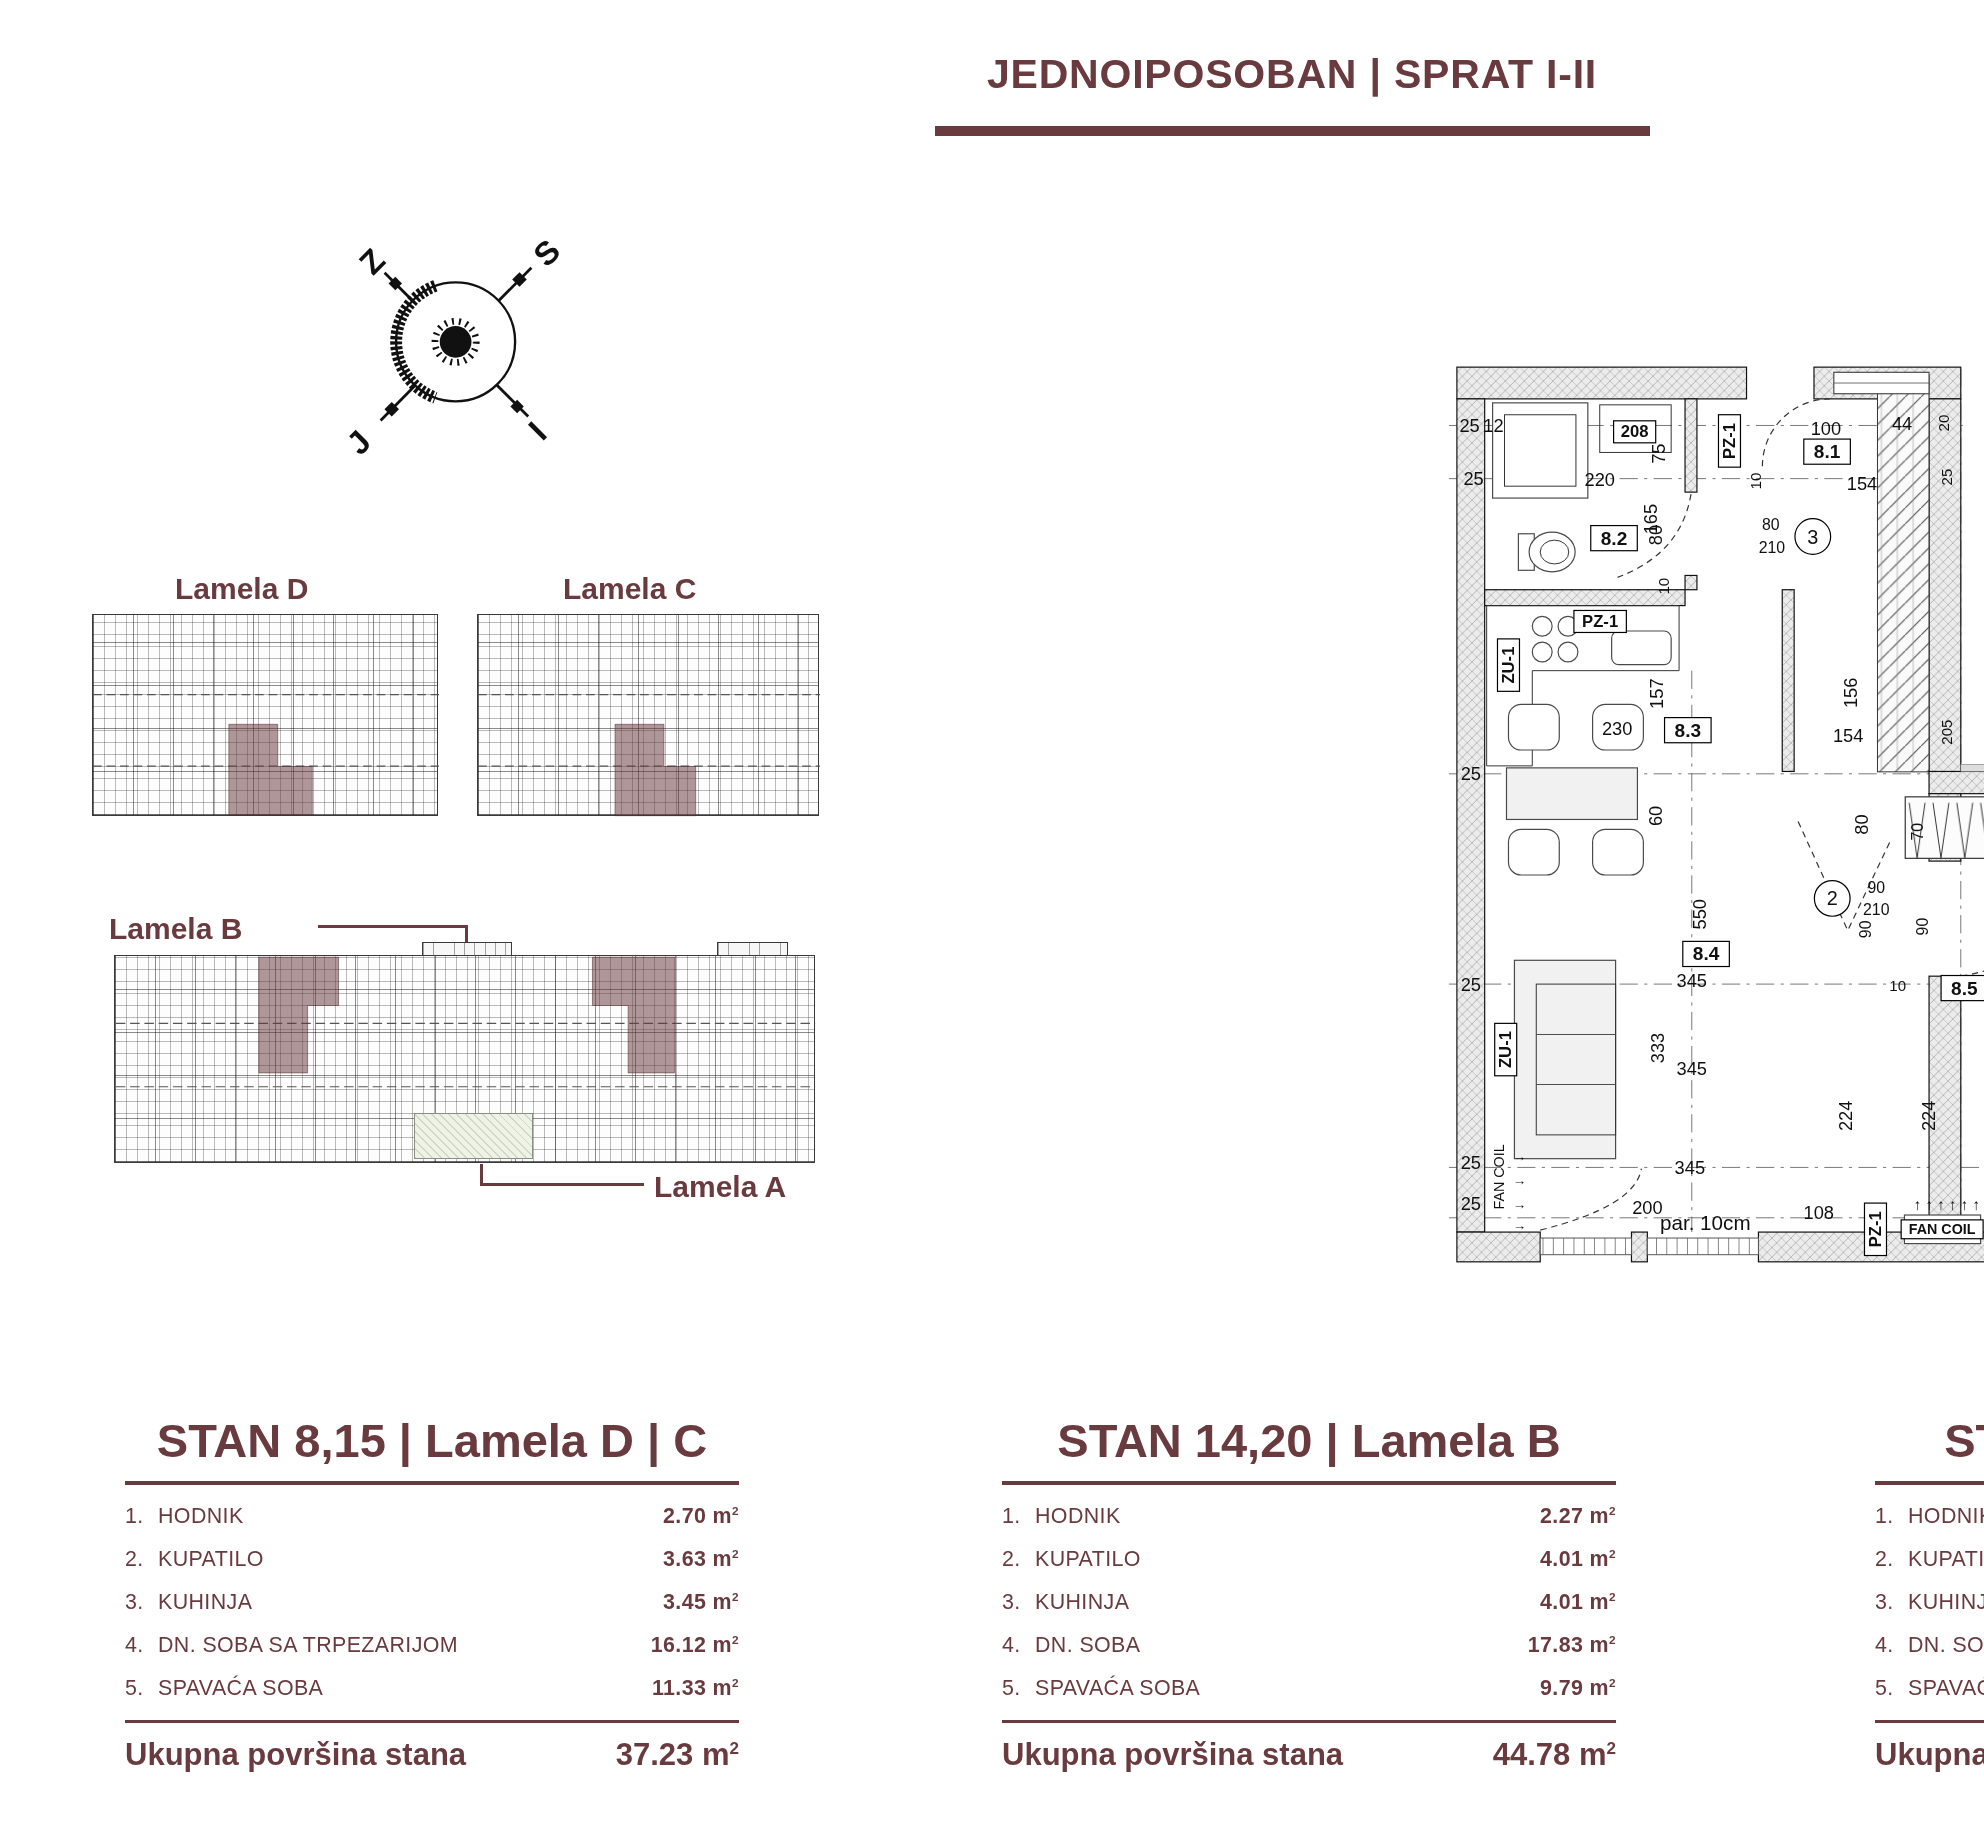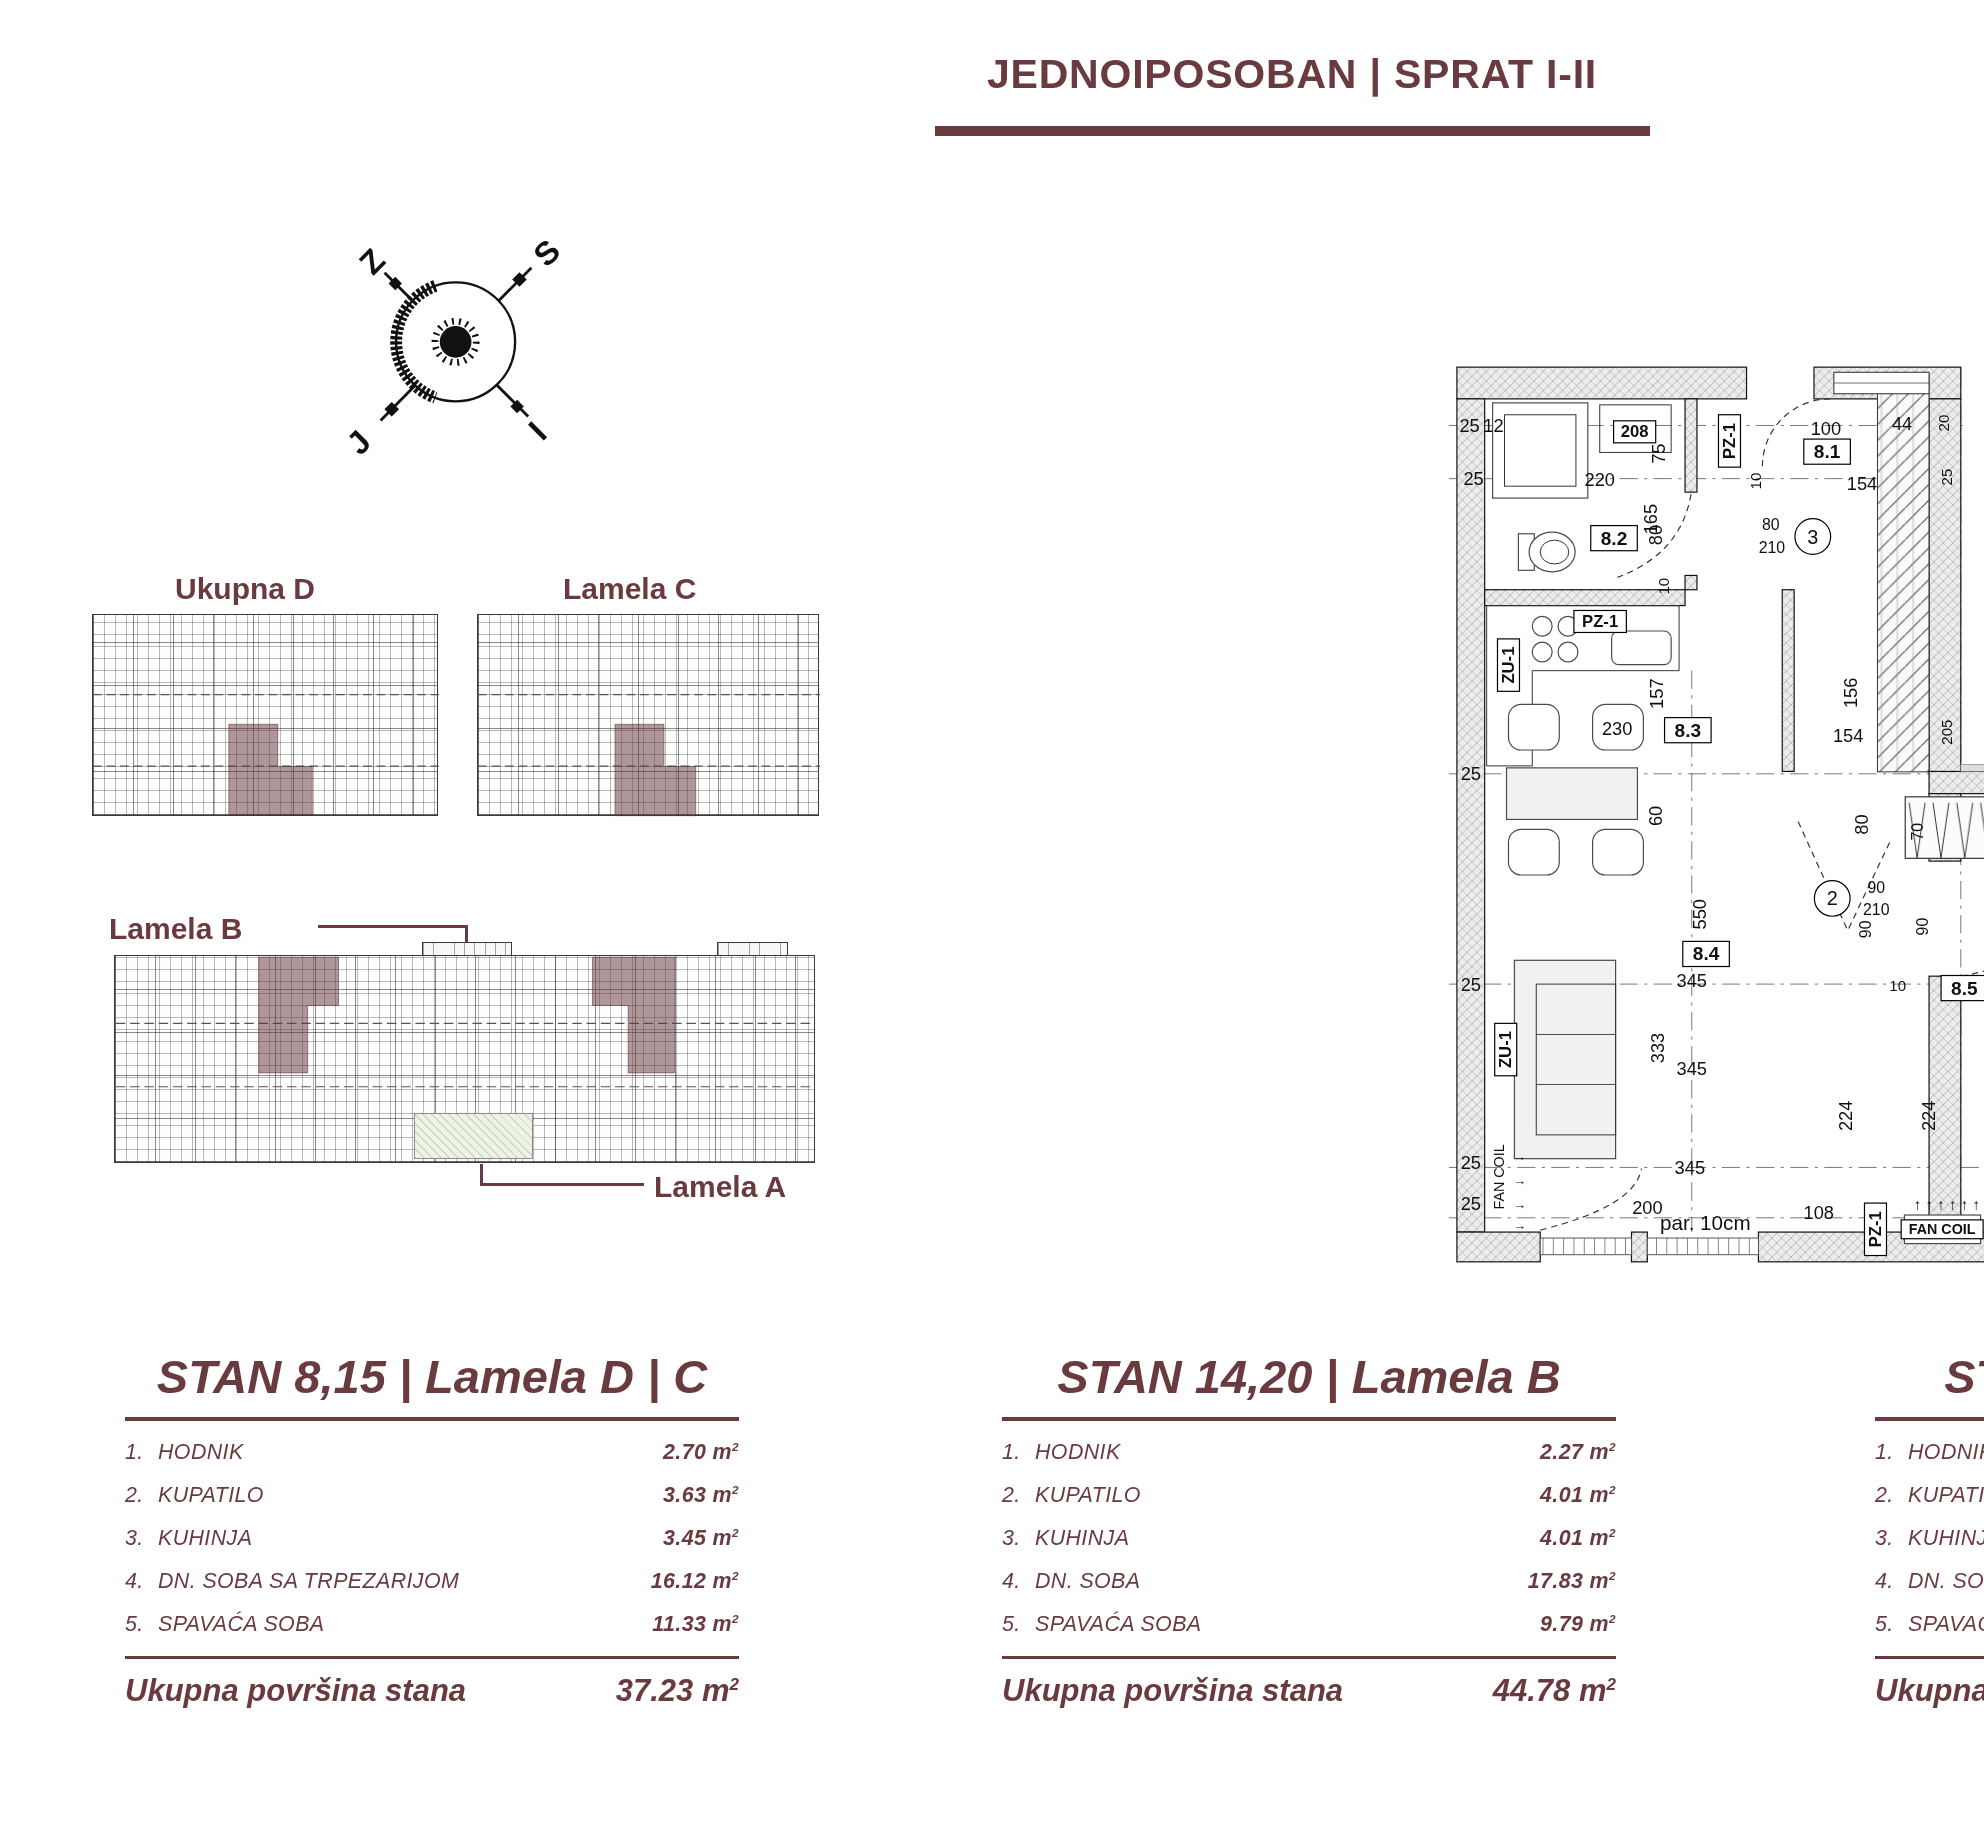--- a/index.html
+++ b/index.html
@@ -20,21 +20,21 @@
       repeating-linear-gradient(0deg, rgba(0,0,0,.45) 0 1.2px, transparent 1.2px 43px),
       repeating-linear-gradient(90deg, rgba(0,0,0,.45) 0 1.2px, transparent 1.2px 40px),
       #fdfdfd;}
   .plan-thumb svg{position:absolute;left:0;top:0;}
   .bump{position:absolute;border:1.2px solid #3a3a3a;border-bottom:none;box-sizing:border-box;
     background:repeating-linear-gradient(90deg, rgba(0,0,0,.35) 0 0.8px, transparent 0.8px 10.3px),#f7f7f7;}
   .court{position:absolute;border:0.8px solid #8a8f84;box-sizing:border-box;
     background:repeating-linear-gradient(45deg,#cdd9c3 0 1.2px,transparent 1.2px 6px),#eef2e7;}
   .connector{position:absolute;background:#693a3e;}
   
-  .stat-table{position:absolute;top:1349px;width:614px;color:#693a3e;font-style:italic;}
+  .stat-table{position:absolute;top:1413px;width:614px;color:#693a3e;}
   .t1{left:125px;} .t2{left:1002px;} .t3{left:1875px;}
   .t-title{padding-top:2.4px;text-align:center;font-size:47px;font-weight:700;line-height:1.1;white-space:nowrap;}
   .t-rule{height:3.6px;background:#693a3e;margin-top:14.3px;}
   .t-rows{margin-top:10.3px;}
   .t-row{display:flex;align-items:center;height:43px;font-size:21.4px;letter-spacing:0.4px;}
   .t-row .num{width:33px;}
   .t-row .lbl{flex:1;}
   .t-row .val{font-weight:700;white-space:nowrap;}
   .t-rule2{height:3.6px;background:#693a3e;margin-top:9.5px;}
   .t-total{display:flex;align-items:flex-end;margin-top:13.5px;font-size:31px;font-weight:700;}
@@ -69,21 +69,21 @@
     <circle cx="309" cy="302" r="40" fill="#111"></circle>
     <circle cx="309" cy="302" r="52" fill="none" stroke="#111" stroke-width="17" stroke-dasharray="5 13"></circle>
     <g id="compass-letters">
         <text transform="translate(99 100) rotate(-45)" text-anchor="middle" dominant-baseline="central" font-size="82" font-weight="700" fill="#111">Z</text>
         <text transform="translate(539 78) rotate(-45)" text-anchor="middle" dominant-baseline="central" font-size="82" font-weight="700" fill="#111">S</text>
         <text transform="translate(65 556) rotate(-45)" text-anchor="middle" dominant-baseline="central" font-size="82" font-weight="700" fill="#111">J</text>
         <text transform="translate(516 527) rotate(-45)" text-anchor="middle" dominant-baseline="central" font-size="82" font-weight="700" fill="#111">I</text>
       </g>
   </svg>
 
-  <div class="lamela-label" style="left:175px;top:572px;">Ukupna D</div>
+  <div class="lamela-label" style="left:175px;top:572px;">Lamela D</div>
   <div class="lamela-label" style="left:563px;top:572px;">Lamela C</div>
 
   <div class="plan-thumb" style="left:92px;top:614px;width:346px;height:202px;">
     <svg width="346" height="202" viewBox="0 0 871 508">
       <line x1="0" y1="200" x2="871" y2="200" stroke="#555" stroke-width="3" stroke-dasharray="22 12"></line>
       <line x1="0" y1="380" x2="871" y2="380" stroke="#555" stroke-width="3" stroke-dasharray="22 12"></line>
       <polygon points="342,275 465,275 465,381 552,381 552,503 342,503" fill="rgba(104,58,62,0.52)" stroke="rgba(80,40,44,0.65)" stroke-width="2"></polygon>
     </svg>
   </div>
   <div class="plan-thumb" style="left:477px;top:614px;width:342px;height:202px;">

